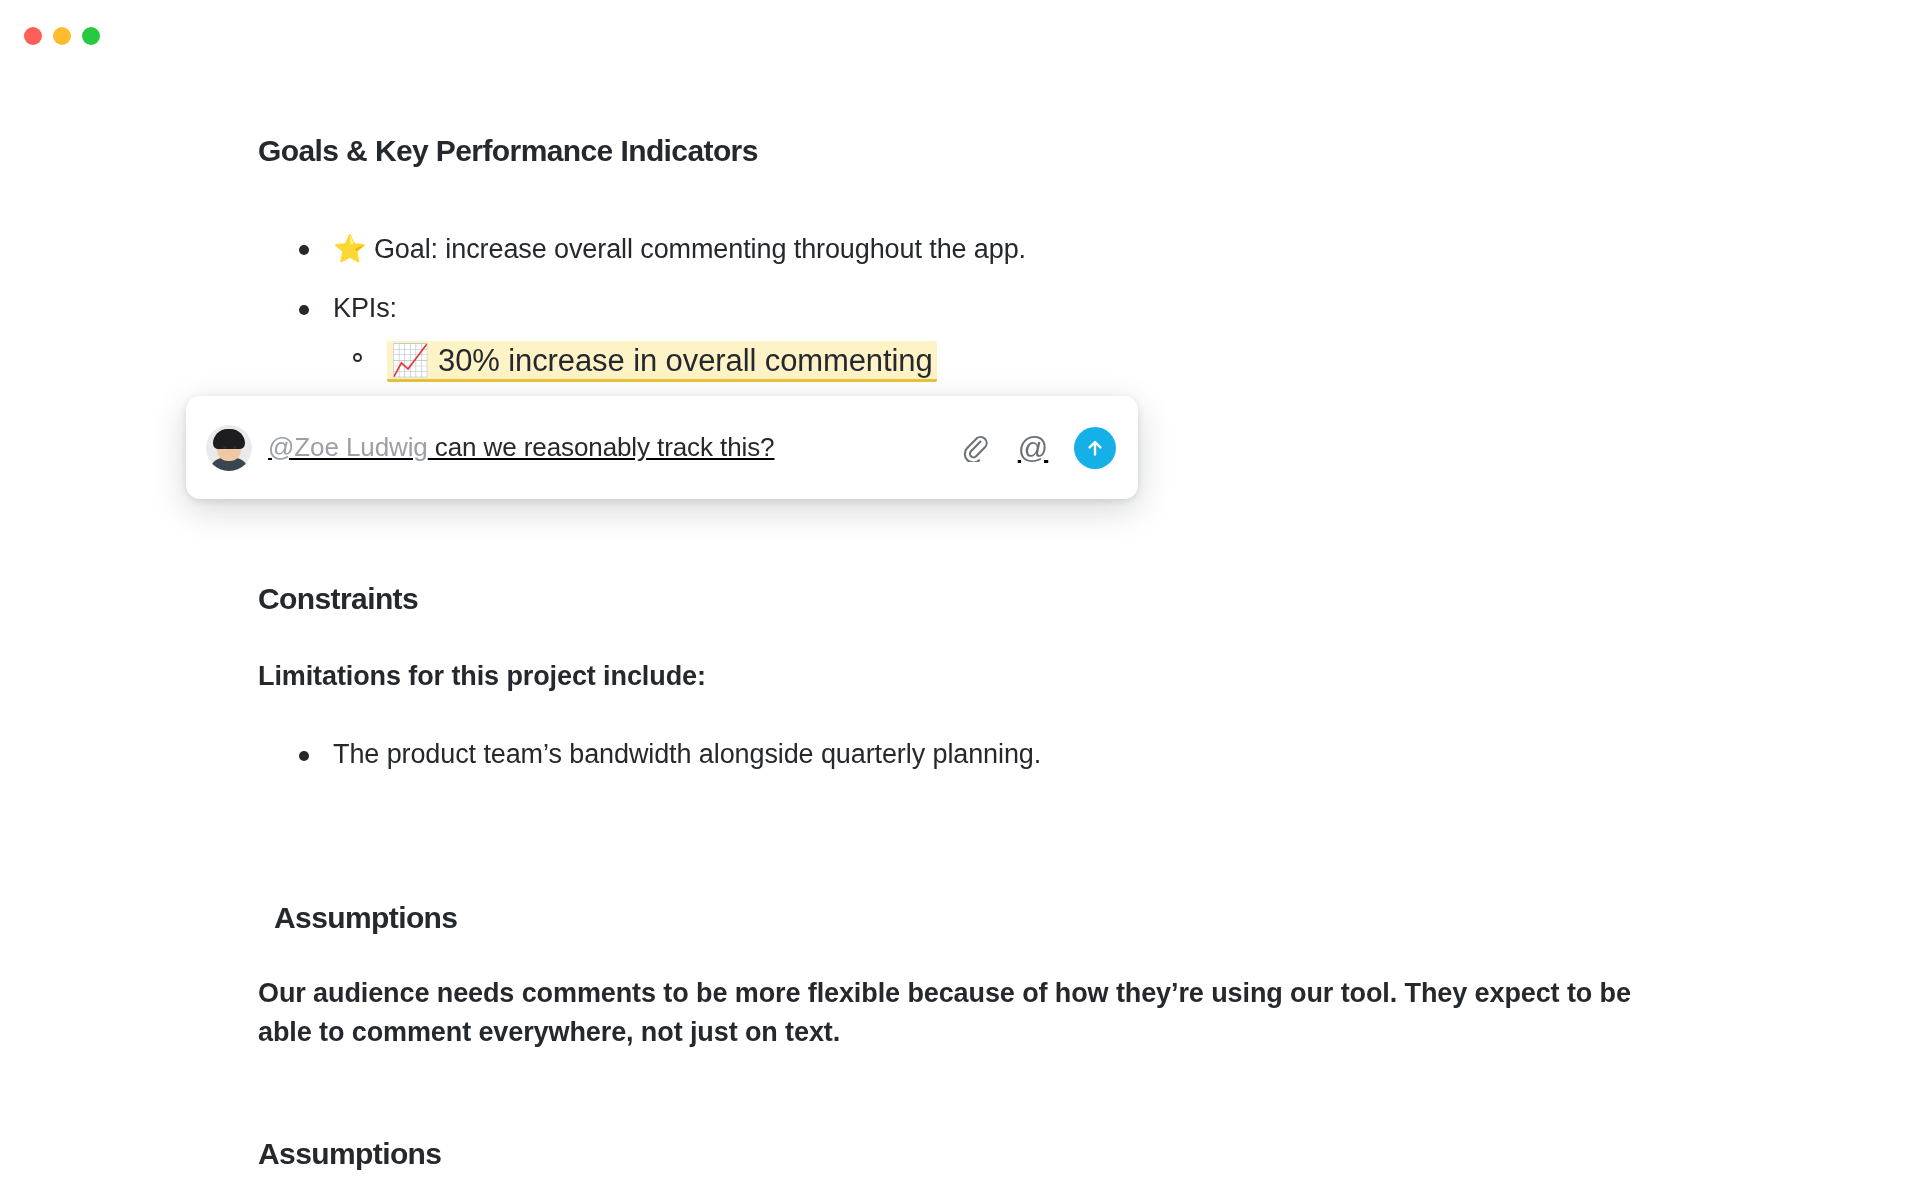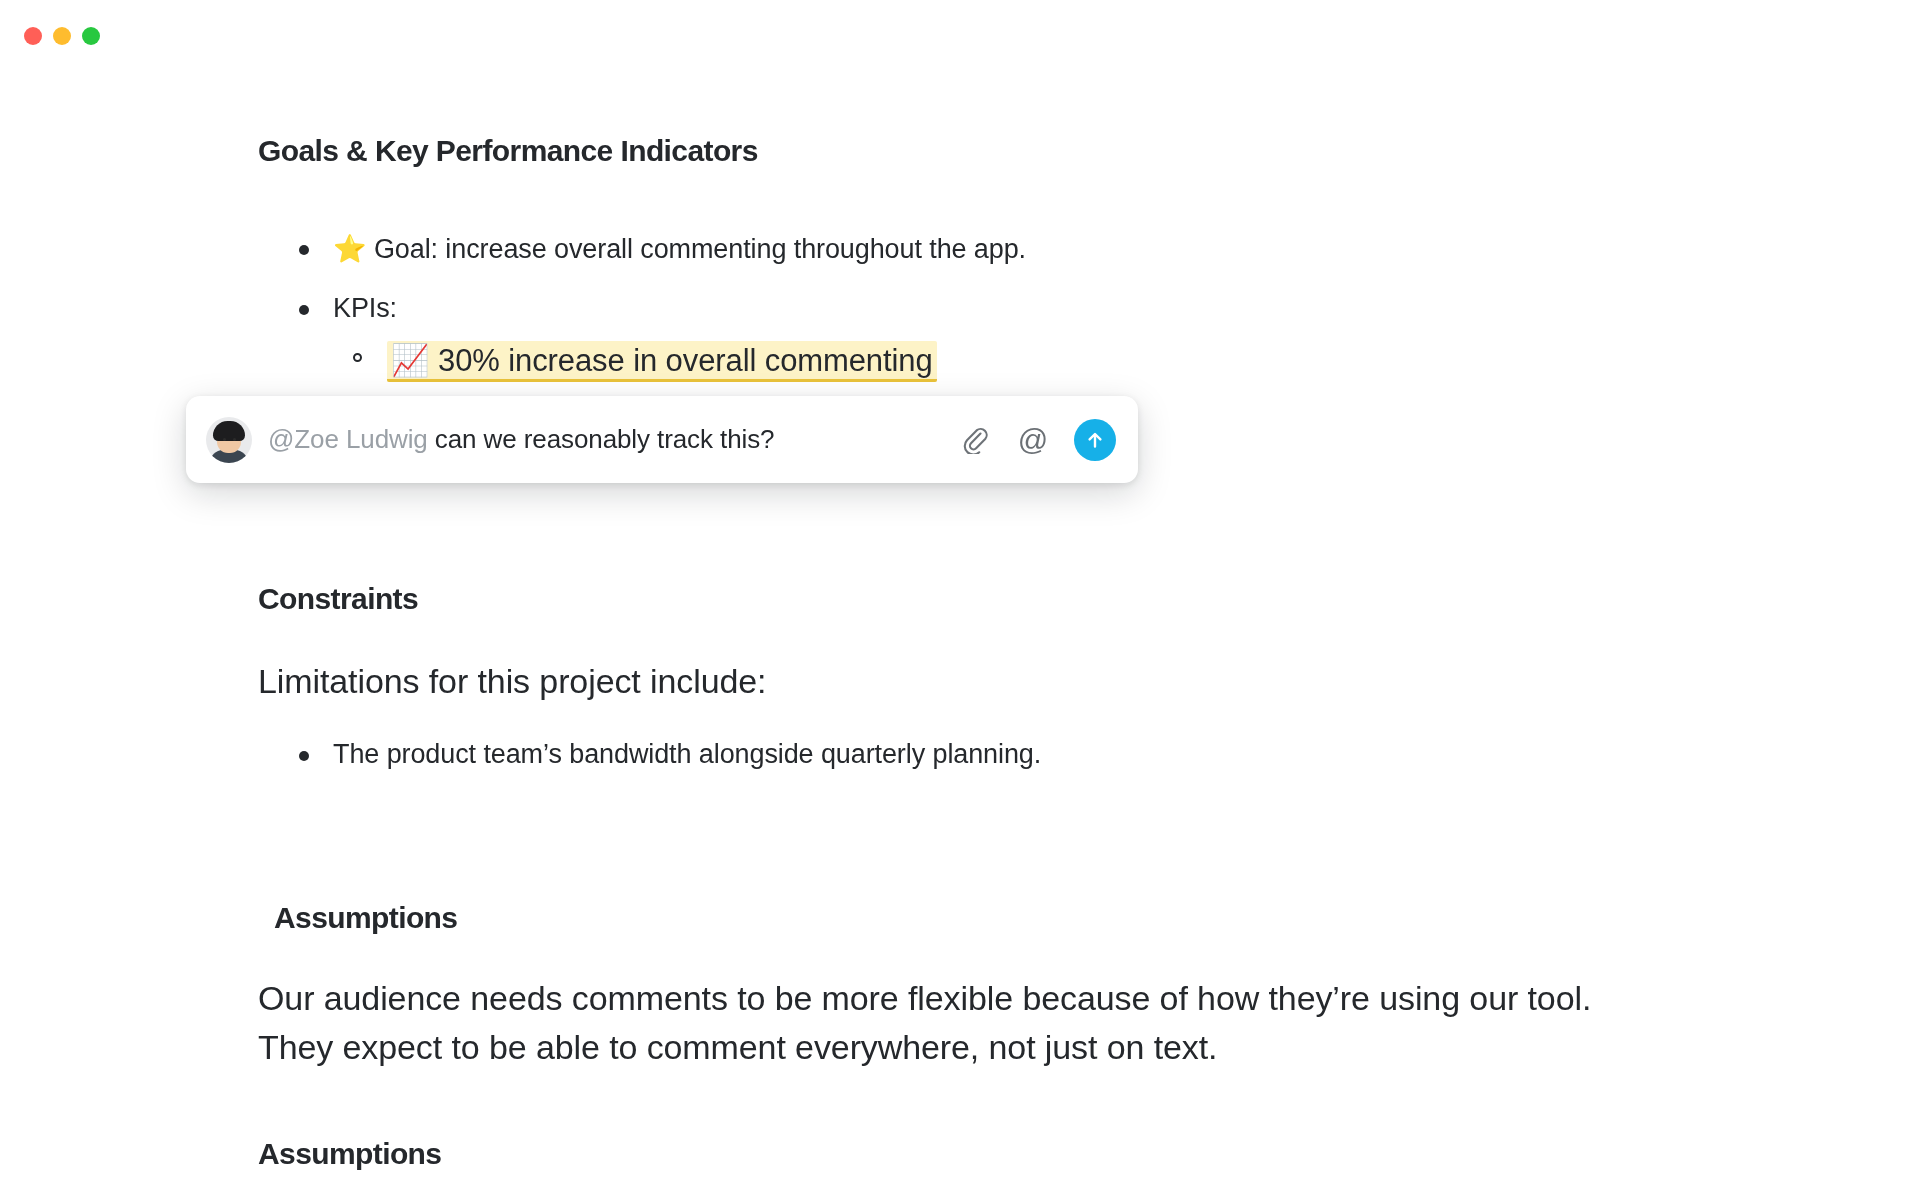--- a/index.html
+++ b/index.html
@@ -67,25 +67,26 @@
     color: #25282c;
     letter-spacing: -0.6px;
     margin: 0;
   }
   #h-goals      { position: absolute; top: 62px;  left: 0; }
   #h-constraints{ position: absolute; top: 510px; left: 0; }
   #h-assumptions{ position: absolute; top: 829px; left: 16px; }
   #h-dependencies{position: absolute; top: 1065px;left: 0; }
 
   .para {
-    font-size: 34px;
+    font-size: 27px;
     line-height: 1.45;
     color: #25282c;
     margin: 0;
     letter-spacing: -0.1px;
+    font-weight: bold;
   }
   #p-limitations { position: absolute; top: 585px; left: 0; width: 1200px; }
   #p-assumptions { position: absolute; top: 902px; left: 0; width: 1390px; }
 
   ul.bullets {
     list-style: none;
     margin: 17px;
     padding: 0;
   }
   ul.bullets > li {
@@ -147,28 +148,29 @@
   .kpi-occluded {
     color: #3a3d41;
   }
 
   
   .composer {
     position: absolute;
     top: 396px;
     left: 186px;
     width: 952px;
-    height: 87px;
+    height: 103px;
     background: #ffffff;
     border-radius: 14px;
     box-shadow: 0 10px 34px rgba(12,16,22,0.17), 0 2px 7px rgba(12,16,22,0.10);
     display: flex;
     align-items: center;
     padding: 0 22px 0 20px;
     box-sizing: border-box;
+    text-decoration: underline;
   }
   .avatar {
     width: 46px;
     height: 46px;
     border-radius: 50%;
     background: #e9eaec;
     flex: 0 0 auto;
     position: relative;
     overflow: hidden;
     margin-right: 16px;

